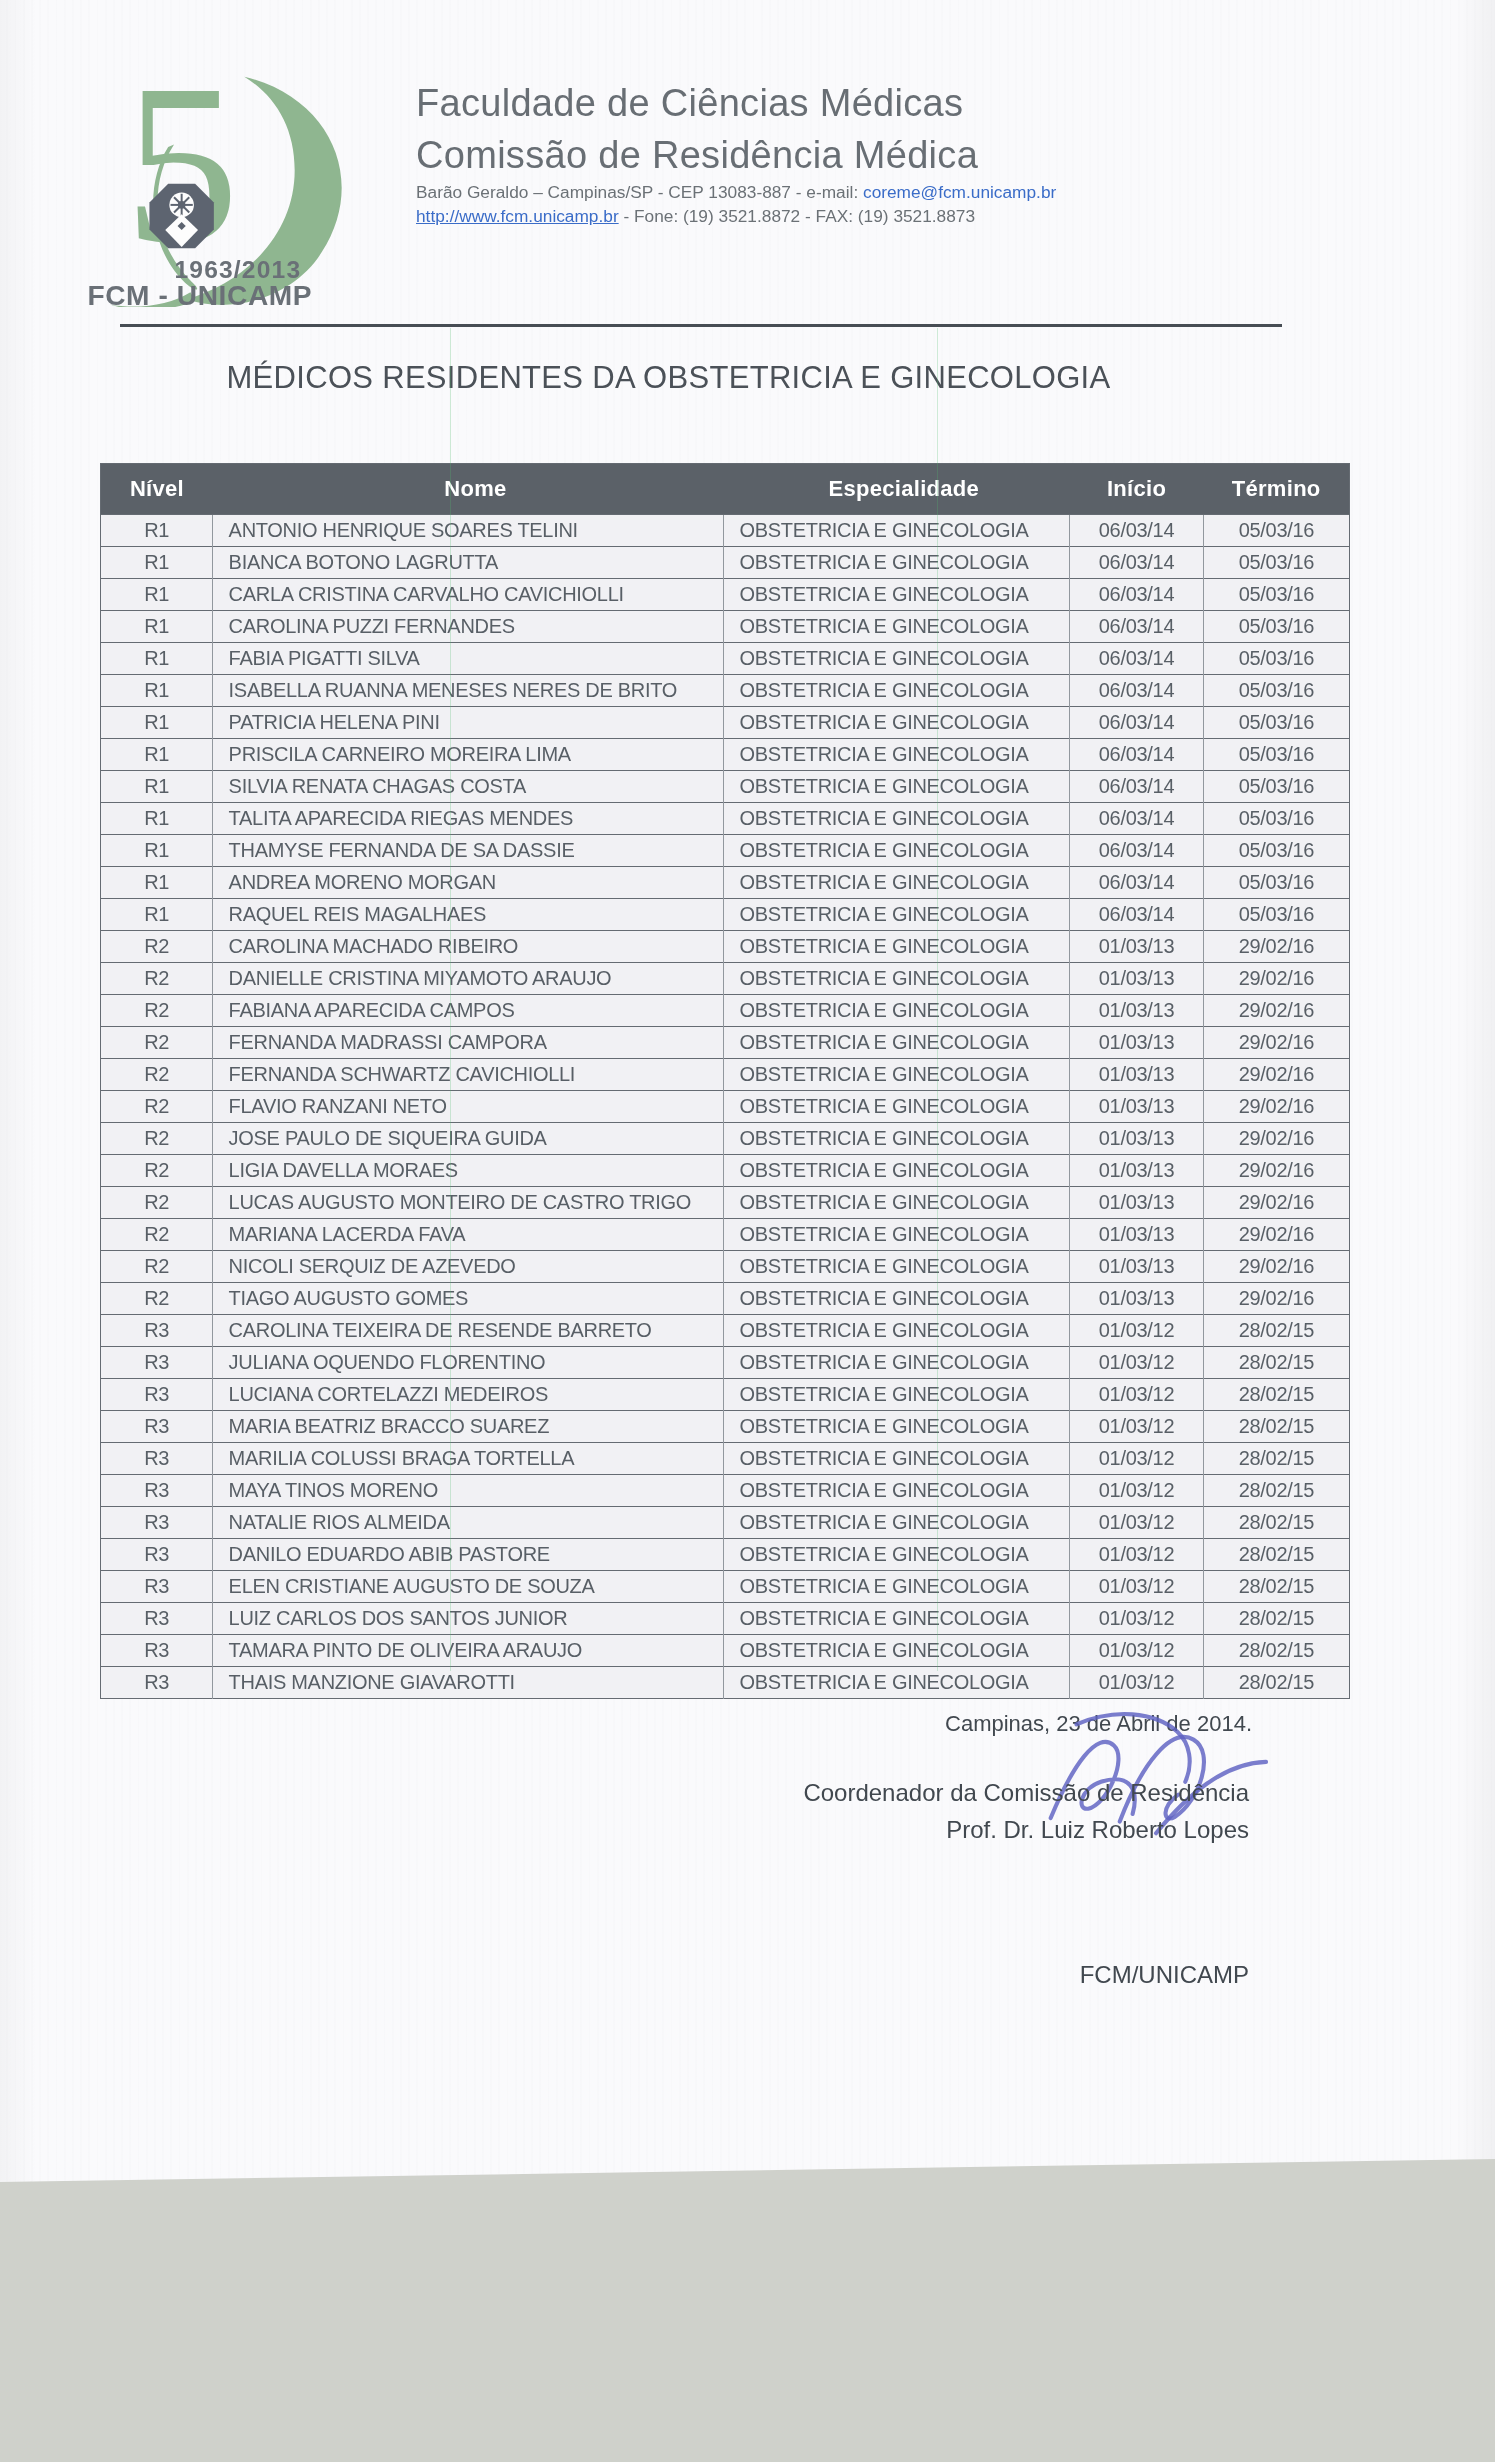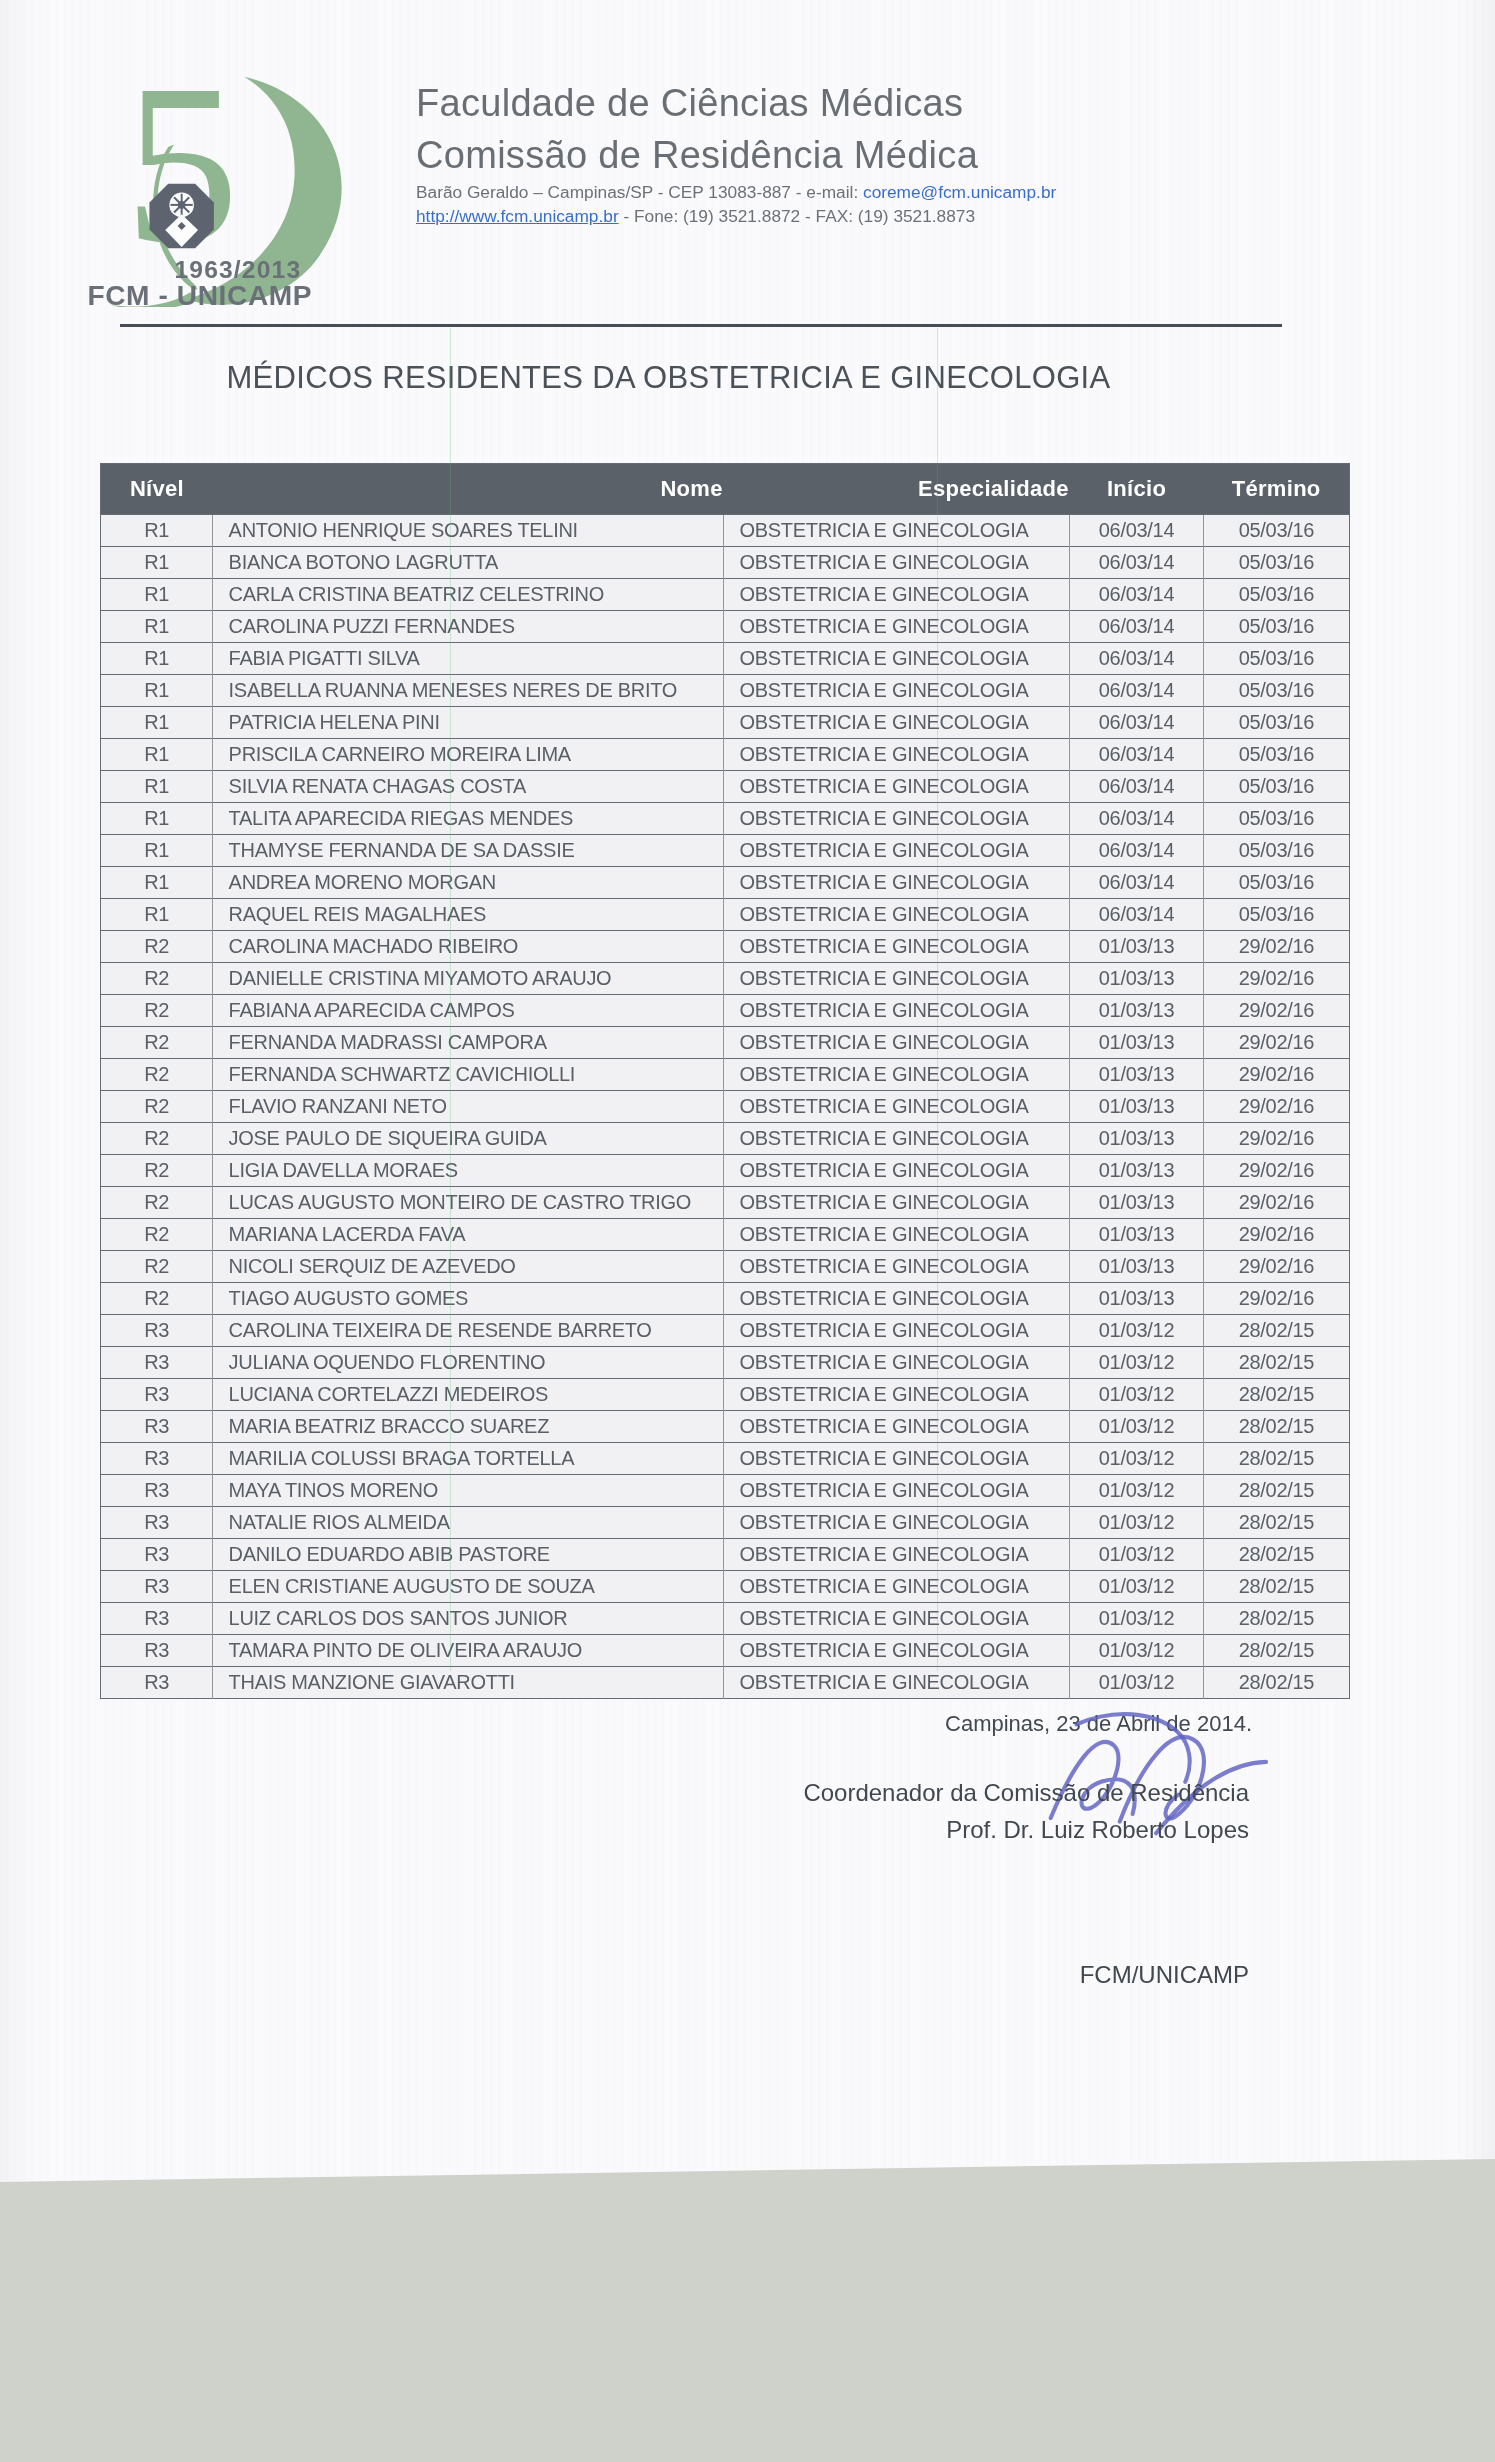--- a/index.html
+++ b/index.html
@@ -32,21 +32,21 @@
   .doc-title{position:absolute;left:0;top:332px;width:1337px;text-align:center;
              color:var(--heading-gray,#4b5158);font-size:31px;letter-spacing:0.3px;margin-top:28px;}
   .doc-title .t2{margin-top:22px;}
   
   table.residents{position:absolute;left:100px;top:463px;width:1250px;border-collapse:collapse;
                   table-layout:fixed;background:var(--table-row-bg,#f1f1f4);
                   border:1.8px solid var(--row-border,#656b72);}
   thead th{background:var(--table-header-bg,#5b6168);color:#fff;font-size:22px;font-weight:bold;
            height:48px;letter-spacing:0.3px;}
   thead th:nth-child(1),thead th:nth-child(4),thead th:nth-child(5){text-align:center;}
-  thead th:nth-child(2),thead th:nth-child(3){text-align:right;padding-left:15.2px;}
+  thead th:nth-child(2),thead th:nth-child(3){text-align:center;padding-left:15.2px;}
   tbody td{height:29px;font-size:20px;color:var(--text-gray,#585f66);
            border-top:1.8px solid var(--row-border,#656b72);letter-spacing:-0.3px;
            white-space:nowrap;overflow:hidden;}
   tbody td + td{border-left:1.2px solid var(--column-border,#92989e);}
   tbody td:nth-child(1),tbody td:nth-child(4),tbody td:nth-child(5){text-align:center;}
   tbody td:nth-child(2),tbody td:nth-child(3){text-align:left;padding-left:15.2px;}
   
   .f-line{position:absolute;color:#41484f;white-space:nowrap;}
   .f-date{right:243px;top:1711px;font-size:22px;}
   .f-signer{right:246px;top:1816px;font-size:24px;}
@@ -140,21 +140,21 @@
           </tr>
           <tr>
             <td>R1</td>
             <td>BIANCA BOTONO LAGRUTTA</td>
             <td>OBSTETRICIA E GINECOLOGIA</td>
             <td>06/03/14</td>
             <td>05/03/16</td>
           </tr>
           <tr>
             <td>R1</td>
-            <td>CARLA CRISTINA BEATRIZ CELESTRINO</td>
+            <td>CARLA CRISTINA CARVALHO CAVICHIOLLI</td>
             <td>OBSTETRICIA E GINECOLOGIA</td>
             <td>06/03/14</td>
             <td>05/03/16</td>
           </tr>
           <tr>
             <td>R1</td>
             <td>CAROLINA PUZZI FERNANDES</td>
             <td>OBSTETRICIA E GINECOLOGIA</td>
             <td>06/03/14</td>
             <td>05/03/16</td>

